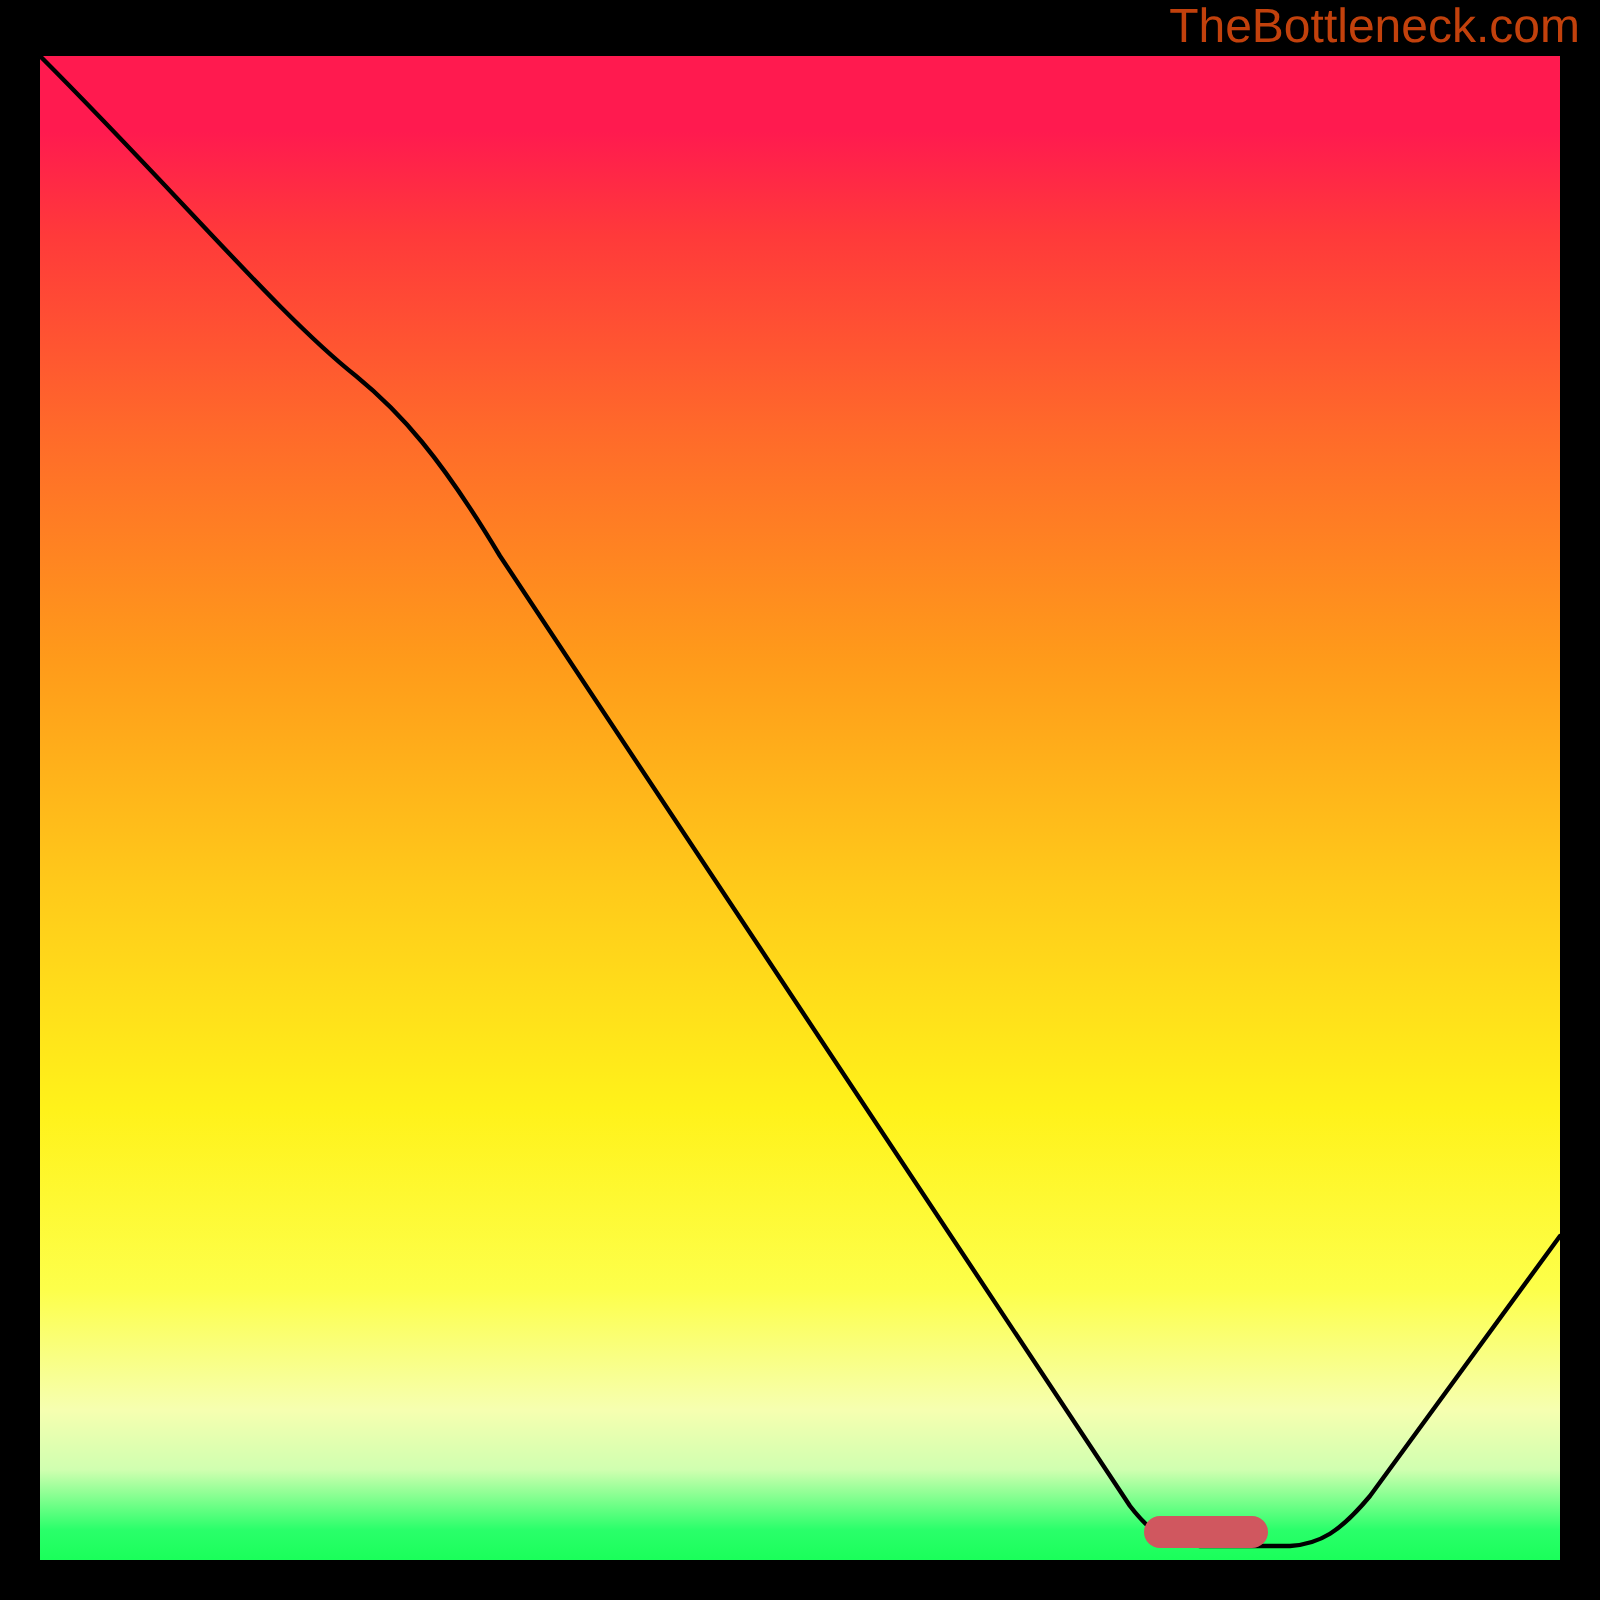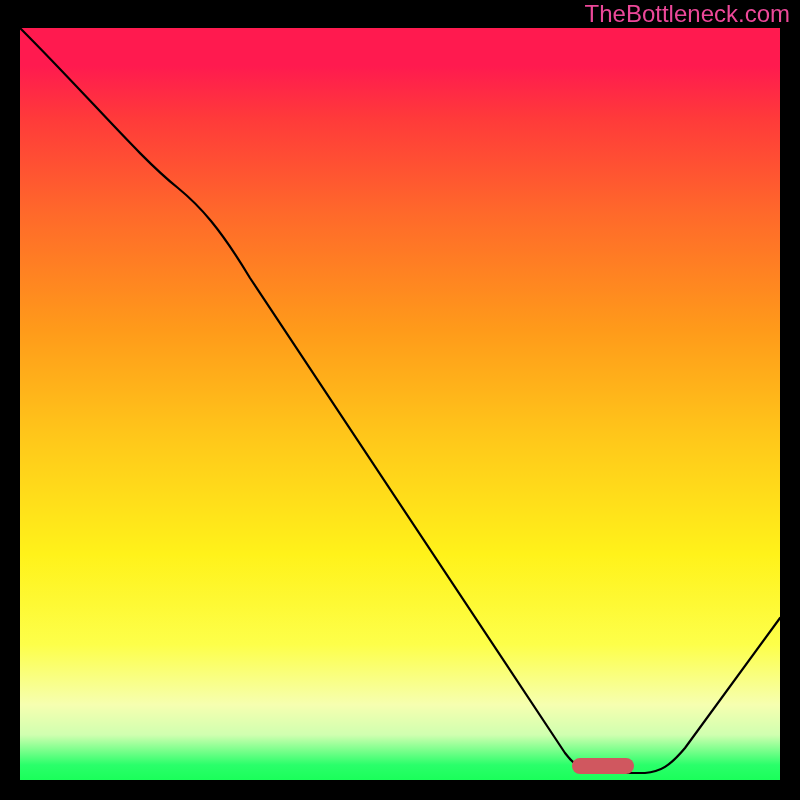--- a/index.html
+++ b/index.html
@@ -8,21 +8,21 @@
     height: 800px;
     background: #000;
     position: relative;
     font-family: Arial, Helvetica, sans-serif;
     overflow: hidden;
   }
   .attribution {
     position: absolute;
     top: 0;
     right: 10px;
-    color: #ec4899;
+    color: #c2410c;
     font-size: 24px;
     font-weight: normal;
   }
   .plot-area {
     position: absolute;
     left: 20px;
     top: 28px;
     width: 760px;
     height: 752px;
     background: linear-gradient(

